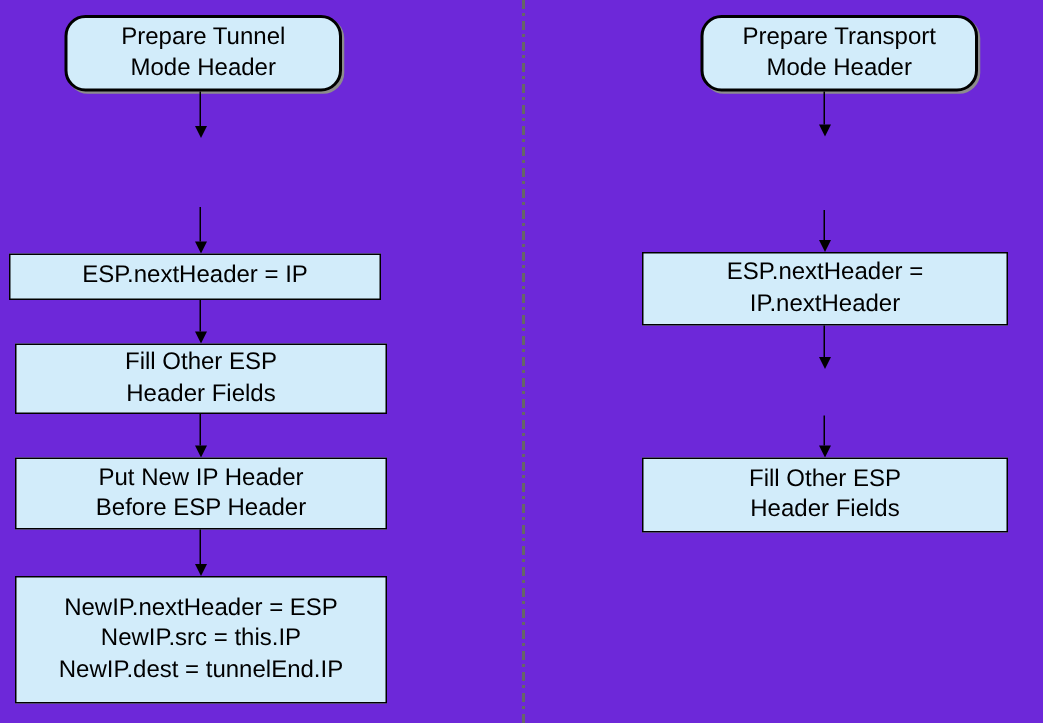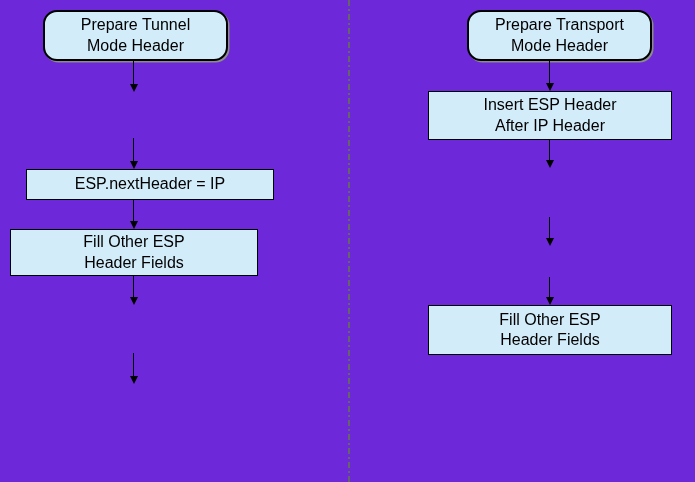--- a/index.html
+++ b/index.html
@@ -81,58 +81,63 @@
     <div class="shaft"></div>
     <div class="head"></div>
   </div>
 
 
   <div class="arrow" style="left:129px; top:138px; height:31px;">
     <div class="shaft"></div>
     <div class="head"></div>
   </div>
 
-  <div class="node" style="left:26px; top:169px; width:248px; height:31px;">ESP.nextHeader = IP</div>
+  <div class="node" style="left:6px; top:169px; width:248px; height:31px;">ESP.nextHeader = IP</div>
 
   <div class="arrow" style="left:129px; top:200px; height:29px;">
     <div class="shaft"></div>
     <div class="head"></div>
   </div>
 
   <div class="node" style="left:10px; top:229px; width:248px; height:47px;">Fill Other ESP
 Header Fields</div>
 
   <div class="arrow" style="left:129px; top:276px; height:29px;">
     <div class="shaft"></div>
     <div class="head"></div>
   </div>
 
+  <div class="node" style="left:10px; top:305px; width:248px; height:48px;">Put New IP Header
+Before ESP Header</div>
 
   <div class="arrow" style="left:129px; top:353px; height:31px;">
     <div class="shaft"></div>
     <div class="head"></div>
   </div>
 
+  <div class="node" style="left:10px; top:384px; width:248px; height:85px;">NewIP.nextHeader = ESP
+NewIP.src = this.IP
+NewIP.dest = tunnelEnd.IP</div>
 
   <div class="node terminator" style="left:467px; top:10px; width:185px; height:51px;">Prepare Transport
 Mode Header</div>
 
   <div class="arrow" style="left:545px; top:61px; height:30px;">
     <div class="shaft"></div>
     <div class="head"></div>
   </div>
 
-  <div class="node" style="left:428px; top:91px; width:244px; height:49px;">Insert ESP Header
-After IP Header</div>
 
   <div class="arrow" style="left:545px; top:140px; height:28px;">
     <div class="shaft"></div>
     <div class="head"></div>
   </div>
 
+  <div class="node" style="left:428px; top:168px; width:244px; height:49px;">ESP.nextHeader =
+IP.nextHeader</div>
 
   <div class="arrow" style="left:545px; top:217px; height:29px;">
     <div class="shaft"></div>
     <div class="head"></div>
   </div>
 
 
   <div class="arrow" style="left:545px; top:277px; height:28px;">
     <div class="shaft"></div>
     <div class="head"></div>

